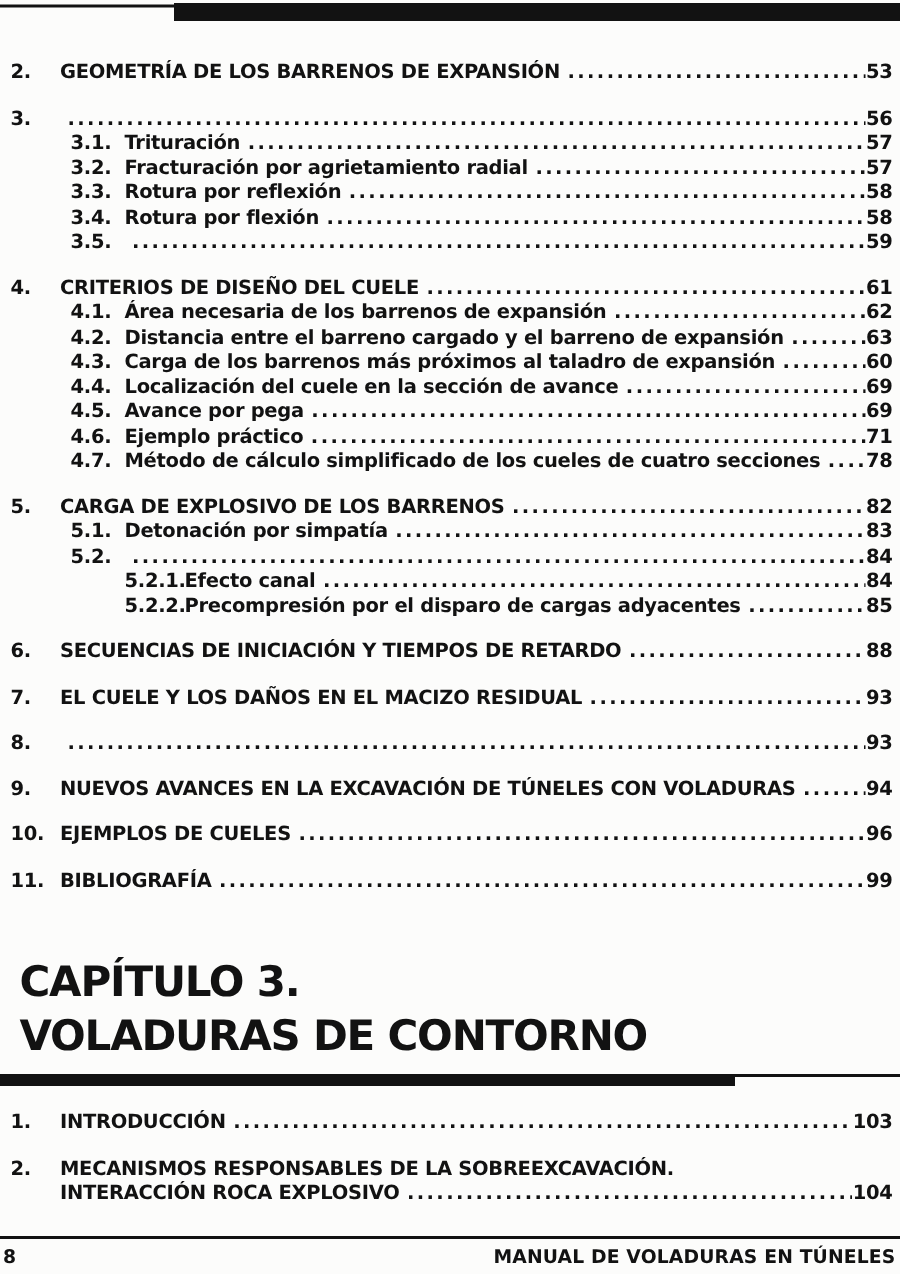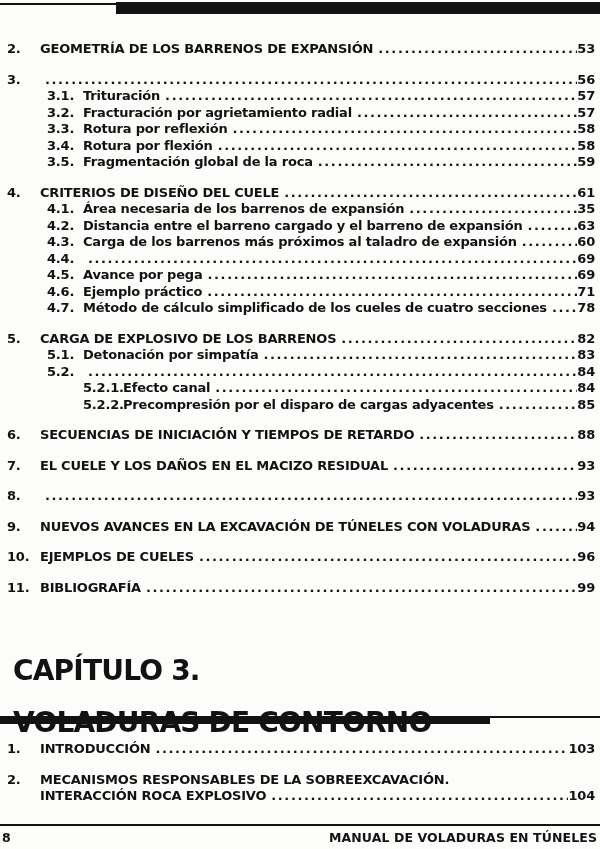--- a/index.html
+++ b/index.html
@@ -50,21 +50,21 @@
   .pageno{flex:none;text-align:center;}
   .multiwrap{flex:1 1 auto;min-width:0;}
   .subline{display:flex;align-items:baseline;}
   
   .chapter-heading{
     position:absolute;top:637px;left:13px;right:5px;
     font-size:28px;font-weight:bold;
     letter-spacing:-0.8px;
     line-height:36px;
   }
-  .chapter-heading div{white-space:nowrap;margin-top:16px;}
+  .chapter-heading div{white-space:nowrap;}
   
   .footer{
     position:absolute;top:830px;left:2px;right:3px;
     display:flex;justify-content:space-between;align-items:baseline;
     font-size:12.5px;font-weight:bold;letter-spacing:0.1px;
   }
 </style>
 </head>
 <body>
 
@@ -104,50 +104,50 @@
         <span class="pageno">58</span>
       </div>
       <div class="toc-row lvl1">
         <span class="num">3.4.</span>
         <span class="label">Rotura por flexión</span>
         <span class="leader">........................................................................................................................................................................................................</span>
         <span class="pageno">58</span>
       </div>
       <div class="toc-row lvl1">
         <span class="num">3.5.</span>
-        <span class="label">Fragmentación global de la roca</span>
         <span class="leader">........................................................................................................................................................................................................</span>
         <span class="pageno">59</span>
       </div>
       <div class="toc-row lvl0">
         <span class="num">4.</span>
         <span class="label">CRITERIOS DE DISEÑO DEL CUELE</span>
         <span class="leader">........................................................................................................................................................................................................</span>
         <span class="pageno">61</span>
       </div>
       <div class="toc-row lvl1">
         <span class="num">4.1.</span>
         <span class="label">Área necesaria de los barrenos de expansión</span>
         <span class="leader">........................................................................................................................................................................................................</span>
-        <span class="pageno">35</span>
+        <span class="pageno">62</span>
       </div>
       <div class="toc-row lvl1">
         <span class="num">4.2.</span>
         <span class="label">Distancia entre el barreno cargado y el barreno de expansión</span>
         <span class="leader">........................................................................................................................................................................................................</span>
         <span class="pageno">63</span>
       </div>
       <div class="toc-row lvl1">
         <span class="num">4.3.</span>
         <span class="label">Carga de los barrenos más próximos al taladro de expansión</span>
         <span class="leader">........................................................................................................................................................................................................</span>
         <span class="pageno">60</span>
       </div>
       <div class="toc-row lvl1">
         <span class="num">4.4.</span>
+        <span class="label">Localización del cuele en la sección de avance</span>
         <span class="leader">........................................................................................................................................................................................................</span>
         <span class="pageno">69</span>
       </div>
       <div class="toc-row lvl1">
         <span class="num">4.5.</span>
         <span class="label">Avance por pega</span>
         <span class="leader">........................................................................................................................................................................................................</span>
         <span class="pageno">69</span>
       </div>
       <div class="toc-row lvl1">

